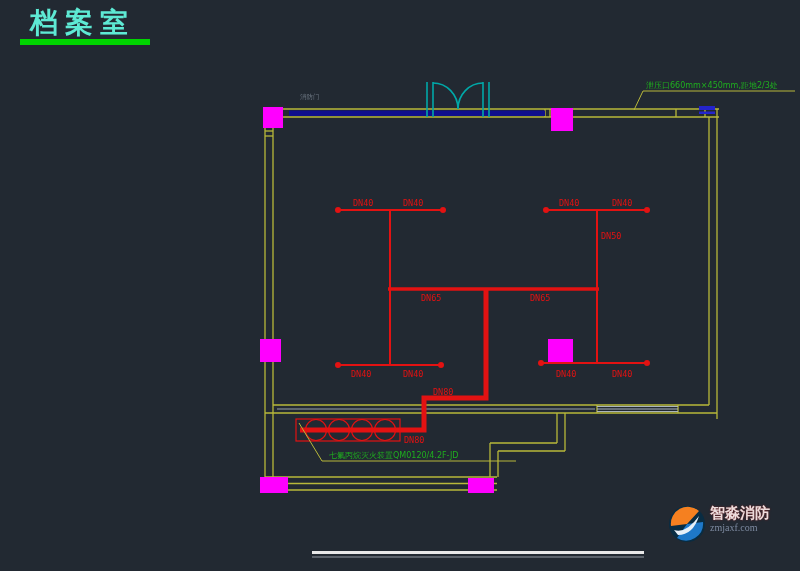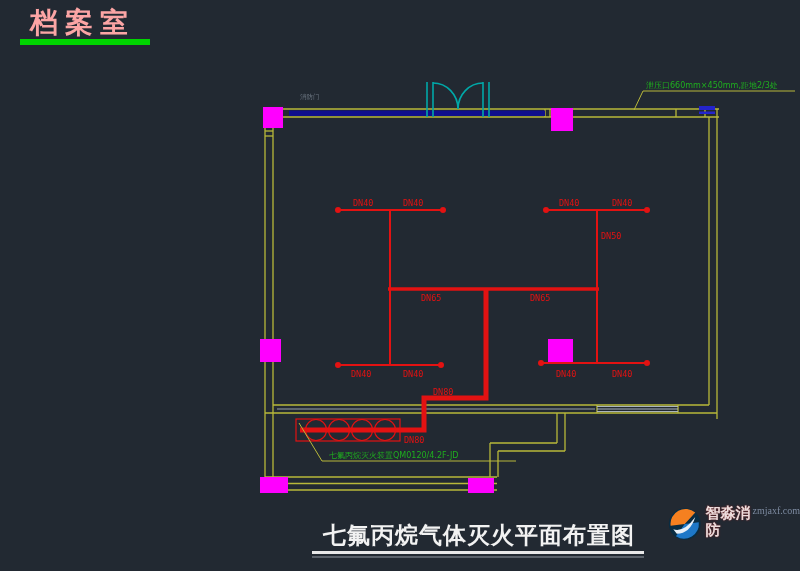--- a/index.html
+++ b/index.html
@@ -1,40 +1,40 @@
 <!DOCTYPE html>
 <html><head>
 <meta charset="utf-8">
 <style>
   html,body{margin:0;padding:0;background:#222932;}
   .canvas{
     position:relative;width:800px;height:571px;background:#222932;
     overflow:hidden;font-family:"DejaVu Sans",sans-serif;
   }
   .room-title{
-    position:absolute;left:30px;top:4px;color:#fca5a5;
+    position:absolute;left:30px;top:4px;color:#5eead4;
     font-size:28px;letter-spacing:7px;font-weight:bold;
   }
   .room-title-bar{
     position:absolute;left:20px;top:39px;width:130px;height:6px;background:#00d400;
   }
   .drawing-title{
     position:absolute;left:314px;top:520px;width:330px;text-align:center;
     color:#f2f2f2;font-size:23px;letter-spacing:1px;font-weight:bold;
   }
   .title-underline-main{
     position:absolute;left:312px;top:551px;width:332px;height:3px;background:#e8e8e8;
   }
   .title-underline-sub{
     position:absolute;left:312px;top:556px;width:332px;height:2px;background:#5a616a;
   }
   .watermark{
     position:absolute;left:668px;top:505px;display:flex;align-items:flex-start;gap:4px;
   }
-  .wm-text{display:flex;flex-direction:row;line-height:1.1;}
+  .wm-text{display:flex;flex-direction:column;line-height:1.1;}
   .wm-brand{color:#ecdcdc;font-size:15px;font-weight:bold;text-shadow:0 0 2px #802020;}
   .wm-site{color:#7d8aa0;font-size:10px;font-family:Liberation Serif, serif;}
   svg text{user-select:none;}
   .dn{font-family:"DejaVu Sans Mono",monospace;font-size:8.5px;fill:#e31212;}
   .note{font-size:8px;fill:#1fae1f;}
   .faint{font-size:6.5px;fill:#6b7580;}
 </style>
 </head>
 <body>
 
@@ -183,21 +183,20 @@
 
     <g>
       <line x1="299" y1="423" x2="322" y2="461" stroke="#b8b83a" stroke-width="1"></line>
       <line x1="322" y1="461" x2="516" y2="461" stroke="#b8b83a" stroke-width="1"></line>
       <text class="note" x="329" y="458">七氟丙烷灭火装置QM0120/4.2F-JD</text>
     </g>
 
     <text class="faint" x="300" y="99">消防门</text>
   </svg>
 
-  <div class="drawing-title">七氟丙烷气体灭火平面布置图</div>
   <div class="title-underline-main"></div>
   <div class="title-underline-sub"></div>
 
   <div class="watermark">
     <svg width="38" height="38" viewBox="0 0 38 38">
       <circle cx="19" cy="19" r="18" fill="#092c42"></circle>
       <path d="M3,21 A17,17 0 0 1 31,6 L19,19 Z" fill="#f58020"></path>
       <path d="M35,17 A17,17 0 0 1 9,33 L19,19 Z" fill="#1e78c8"></path>
       <path d="M6,25 Q18,29 31,11 Q25,30 10,30 Z" fill="#e8f0f8"></path>
     </svg>

